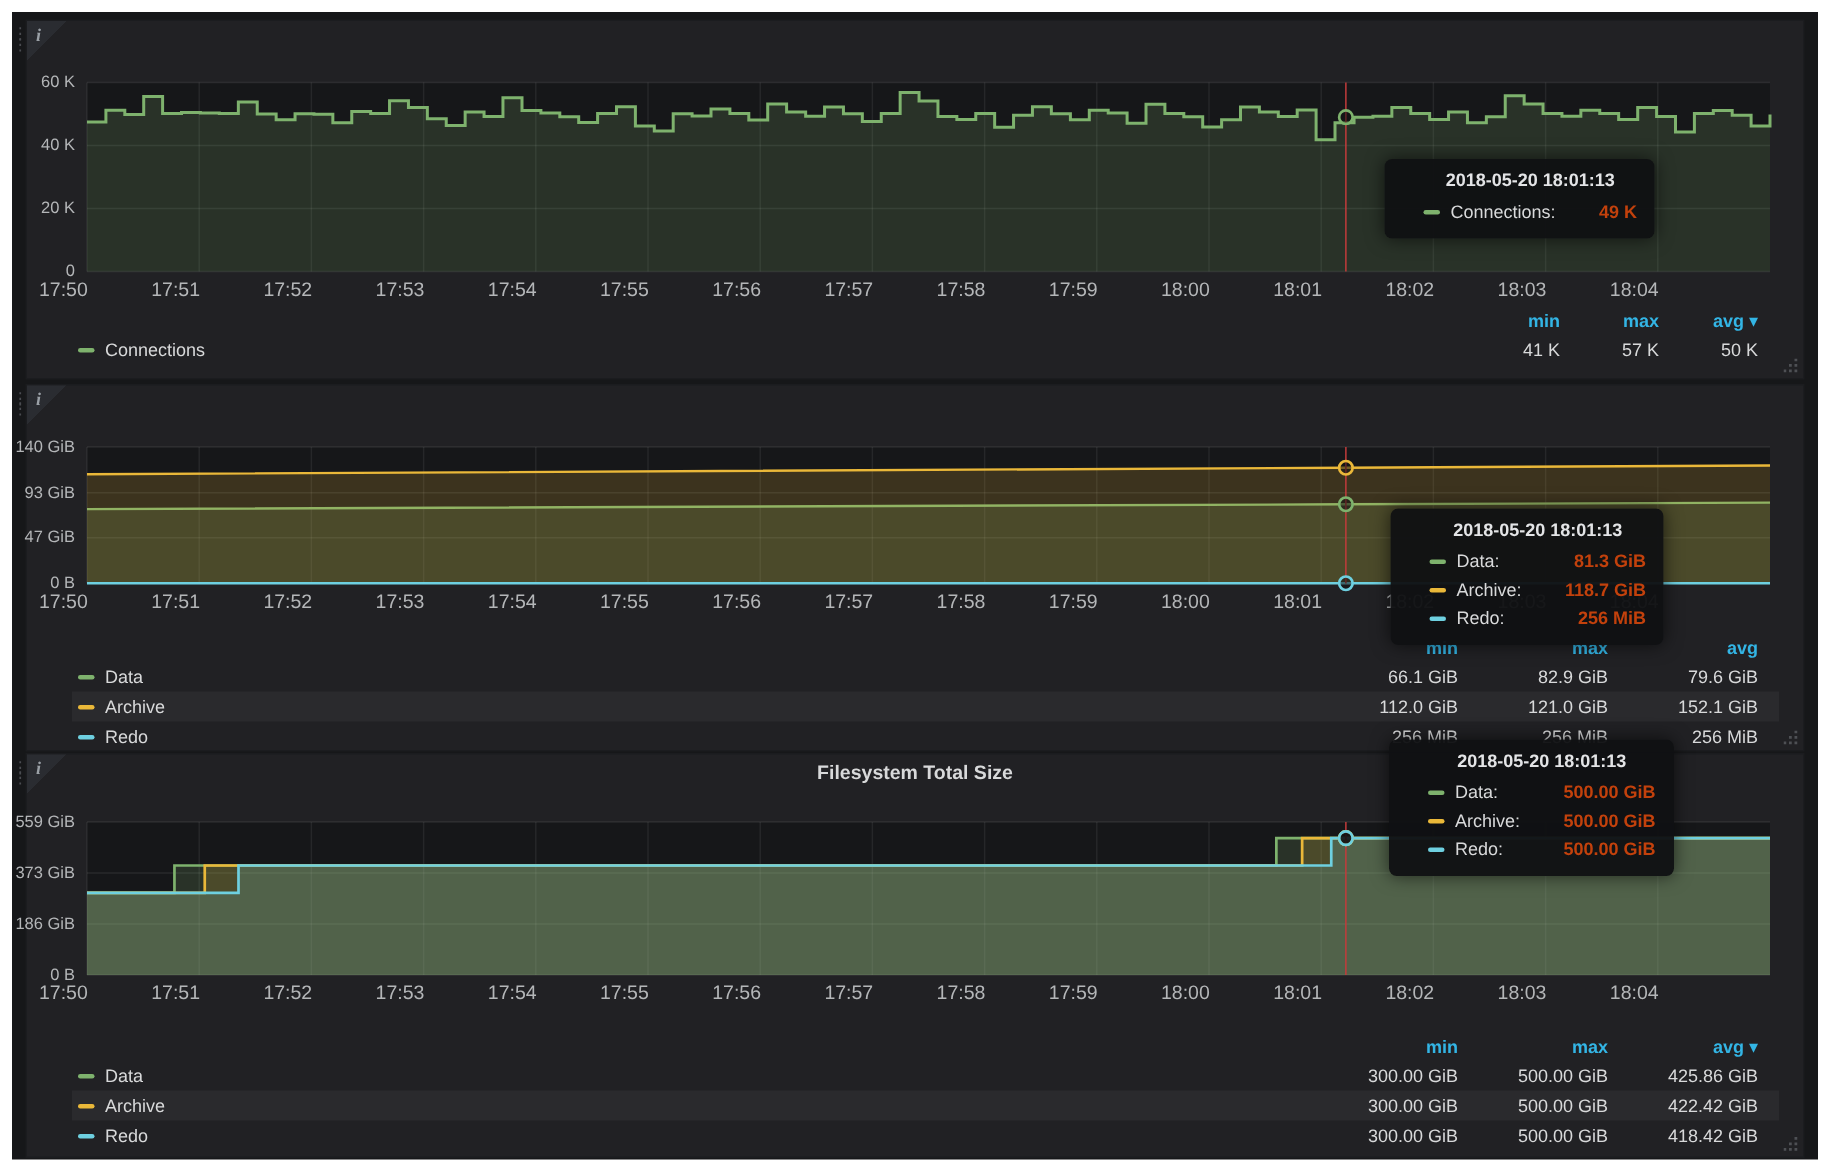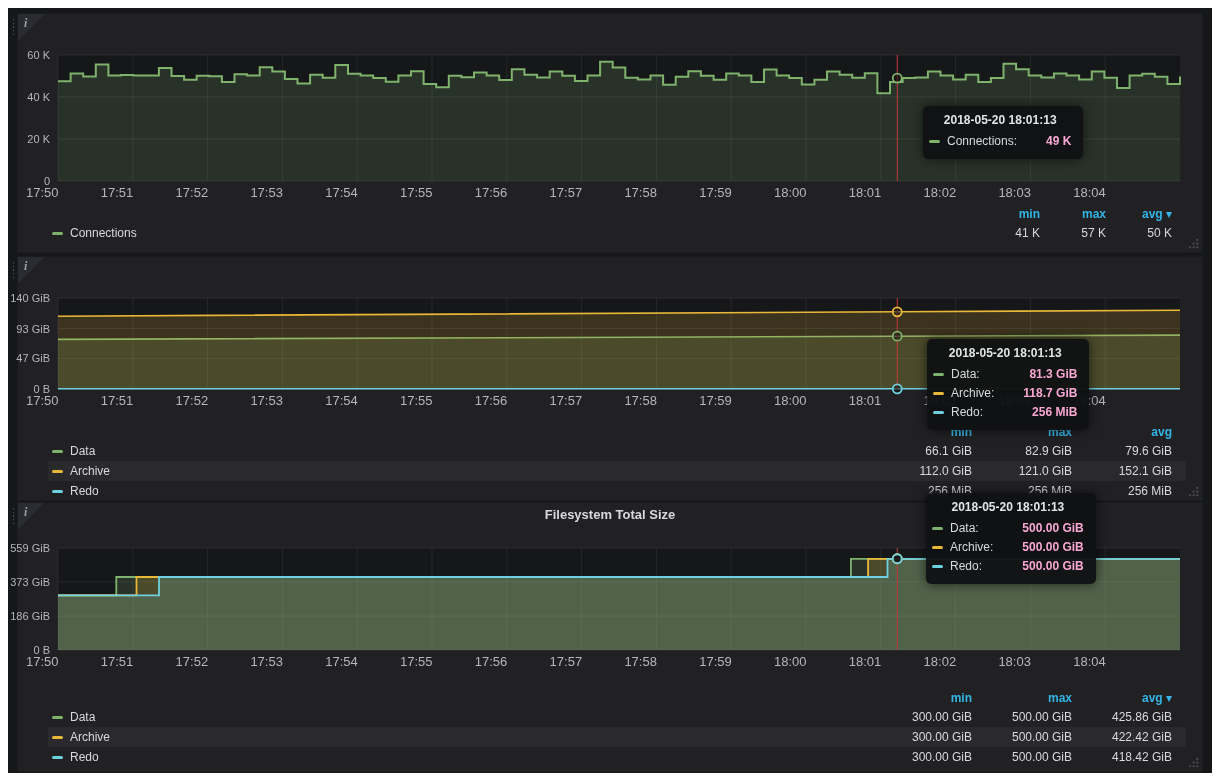--- a/index.html
+++ b/index.html
@@ -22,25 +22,25 @@
   .xtick{position:absolute;text-align:left;font-size:13px;color:#b4b6b8;width:64px;}
   .legend{position:absolute;left:30px;right:16px;font-size:12px;color:#d8d9da;}
   .lg-header{display:flex;justify-content:flex-end;height:18px;align-items:center;}
   .lg-header .cell{font-weight:700;color:#33B5E5;cursor:pointer;}
   .lg-row{display:flex;align-items:center;height:20px;}
   .lg-row.stripe{background:rgba(255,255,255,0.045);}
   .lg-name{display:flex;align-items:center;gap:7px;cursor:pointer;padding-left:4px;}
   .swatch{display:inline-block;width:11px;height:3px;border-radius:2px;}
   .lg-spacer{flex:1;}
   .cell{text-align:right;margin-right:14px;}
-  .tt{position:absolute;background:rgba(16,17,19,0.96);border-radius:5px;padding:7px 12px 8px 6px;
+  .tt{position:absolute;background:rgba(16,17,19,0.96);border-radius:5px;padding:7px 12px 8px 26px;
     z-index:20;box-shadow:0 0 12px rgba(0,0,0,0.6);white-space:nowrap;font-size:12px;color:#d8d9da;}
   .tt-time{font-weight:700;text-align:center;margin-bottom:5px;color:#e3e4e6;}
   .tt-row{display:flex;align-items:center;gap:7px;line-height:19px;}
-  .tt-row .tt-val{margin-left:auto;padding-left:22px;font-weight:700;color:#f9a8d4;}
+  .tt-row .tt-val{margin-left:auto;padding-left:22px;font-weight:700;color:#c2410c;}
   .grip{position:absolute;right:2px;bottom:2px;width:11px;height:11px;cursor:nwse-resize;opacity:.8;}
 </style>
 </head>
 <body>
 
 <div class="dashboard">
   <div class="row-handle" style="left:0;top:12px">⋮<br>⋮</div>
   <div class="row-handle" style="left:0;top:255px">⋮<br>⋮</div>
   <div class="row-handle" style="left:0;top:501px">⋮<br>⋮</div>
 

